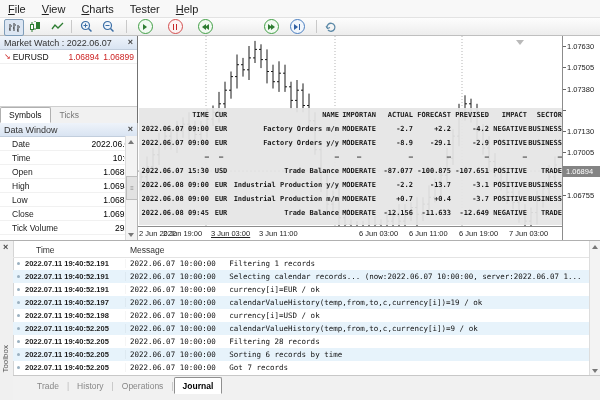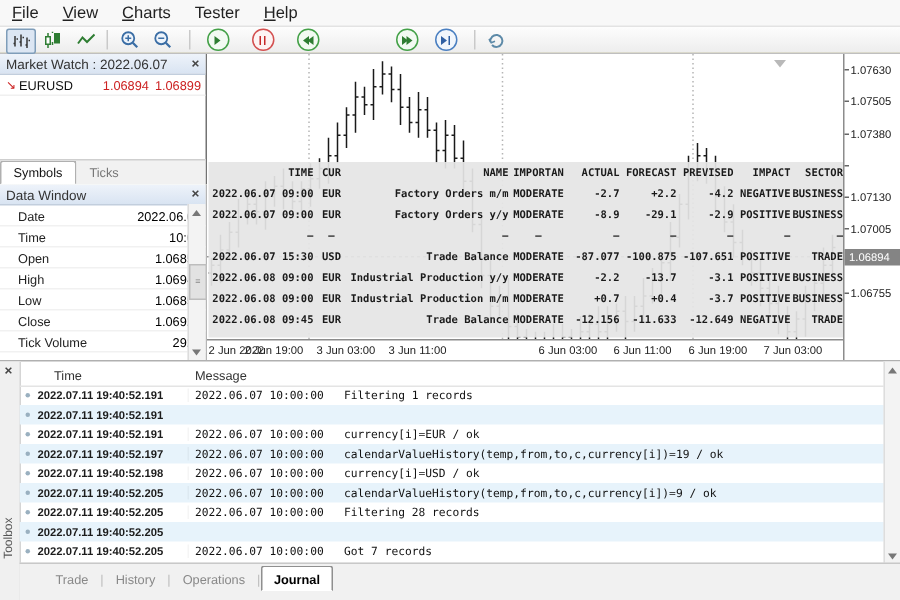--- a/index.html
+++ b/index.html
@@ -1,17 +1,17 @@
 <!DOCTYPE html>
 <html><head>
 <meta charset="utf-8">
 <style>
   html,body{margin:0;padding:0;}
   body{font-family:"Liberation Sans",sans-serif;background:#d8d8d8;}
-  #app{position:relative;width:600px;height:400px;background:#fef9c3;overflow:hidden;
+  #app{position:relative;width:600px;height:400px;background:#a3a3a3;overflow:hidden;
        font-family:"Liberation Sans",sans-serif;}
   
   #menubar{position:absolute;left:0;top:0;width:600px;height:17px;background:#f8f8f8;
            border-bottom:1px solid #e3e3e3;display:flex;align-items:center;font-size:11px;color:#222;}
   .menu-item{padding:1px 8px;cursor:default;}
   .menu-item u{text-decoration:underline;}
   #toolbar{position:absolute;left:0;top:18px;width:600px;height:17px;
            background:linear-gradient(#fdfdfd,#ededed);border-bottom:1px solid #bfbfbf;}
   .tbtn{position:absolute;top:1px;width:18px;height:15px;display:flex;align-items:center;justify-content:center;}
   .tbtn.pressed{background:#dce6f3;border:1px solid #7f9db9;border-radius:2px;}
@@ -368,21 +368,21 @@
         <div class="ylab" style="top: 48.5px;">1.07380</div>
         <div class="ylab" style="top: 69.75px; padding-left: 36px;">1.07255</div>
         <div class="ylab" style="top: 91px;">1.07130</div>
         <div class="ylab" style="top: 112.25px;">1.07005</div>
         <div class="ylab" style="top: 154.75px;">1.06755</div>
       </div>
     <div id="price-box" style="top: 129.62px;">1.06894</div>
     <div id="xlabels">
         <div class="xlab" style="left: 1px;">2 Jun 2022</div>
         <div class="xlab" style="left: 25px;">2 Jun 19:00</div>
-        <div class="xlab" style="left: 73px;">3 Jun 03:00</div>
+        <div class="xlab" style="left: 73px; text-decoration: underline;">3 Jun 03:00</div>
         <div class="xlab" style="left: 121px;">3 Jun 11:00</div>
         <div class="xlab" style="left: 182px; margin-top: 48px;">3 Jun 19:00</div>
         <div class="xlab" style="left: 221px;">6 Jun 03:00</div>
         <div class="xlab" style="left: 271px;">6 Jun 11:00</div>
         <div class="xlab" style="left: 321px;">6 Jun 19:00</div>
         <div class="xlab" style="left: 371px;">7 Jun 03:00</div>
       </div>
   </div>
 
   <div id="toolbox">
@@ -396,20 +396,21 @@
     </div>
     <div id="jr-rows">
         <div class="jr-row">
           <div class="jr-dot"></div>
           <div class="jr-time">2022.07.11 19:40:52.191</div>
           <div class="jr-msg">2022.06.07 10:00:00   Filtering 1 records</div>
         </div>
         <div class="jr-row alt">
           <div class="jr-dot"></div>
           <div class="jr-time">2022.07.11 19:40:52.191</div>
+          <div class="jr-msg">2022.06.07 10:00:00   Selecting calendar records... (now:2022.06.07 10:00:00, server:2022.06.07 1...</div>
         </div>
         <div class="jr-row">
           <div class="jr-dot"></div>
           <div class="jr-time">2022.07.11 19:40:52.191</div>
           <div class="jr-msg">2022.06.07 10:00:00   currency[i]=EUR / ok</div>
         </div>
         <div class="jr-row alt">
           <div class="jr-dot"></div>
           <div class="jr-time">2022.07.11 19:40:52.197</div>
           <div class="jr-msg">2022.06.07 10:00:00   calendarValueHistory(temp,from,to,c,currency[i])=19 / ok</div>
@@ -425,20 +426,21 @@
           <div class="jr-msg">2022.06.07 10:00:00   calendarValueHistory(temp,from,to,c,currency[i])=9 / ok</div>
         </div>
         <div class="jr-row">
           <div class="jr-dot"></div>
           <div class="jr-time">2022.07.11 19:40:52.205</div>
           <div class="jr-msg">2022.06.07 10:00:00   Filtering 28 records</div>
         </div>
         <div class="jr-row alt">
           <div class="jr-dot"></div>
           <div class="jr-time">2022.07.11 19:40:52.205</div>
+          <div class="jr-msg">2022.06.07 10:00:00   Sorting 6 records by time</div>
         </div>
         <div class="jr-row">
           <div class="jr-dot"></div>
           <div class="jr-time">2022.07.11 19:40:52.205</div>
           <div class="jr-msg">2022.06.07 10:00:00   Got 7 records</div>
         </div>
       </div>
     <div id="jr-sbar">
       <div class="sbtn" style="top:0;width:9px">
           <div class="tri-up"></div>

